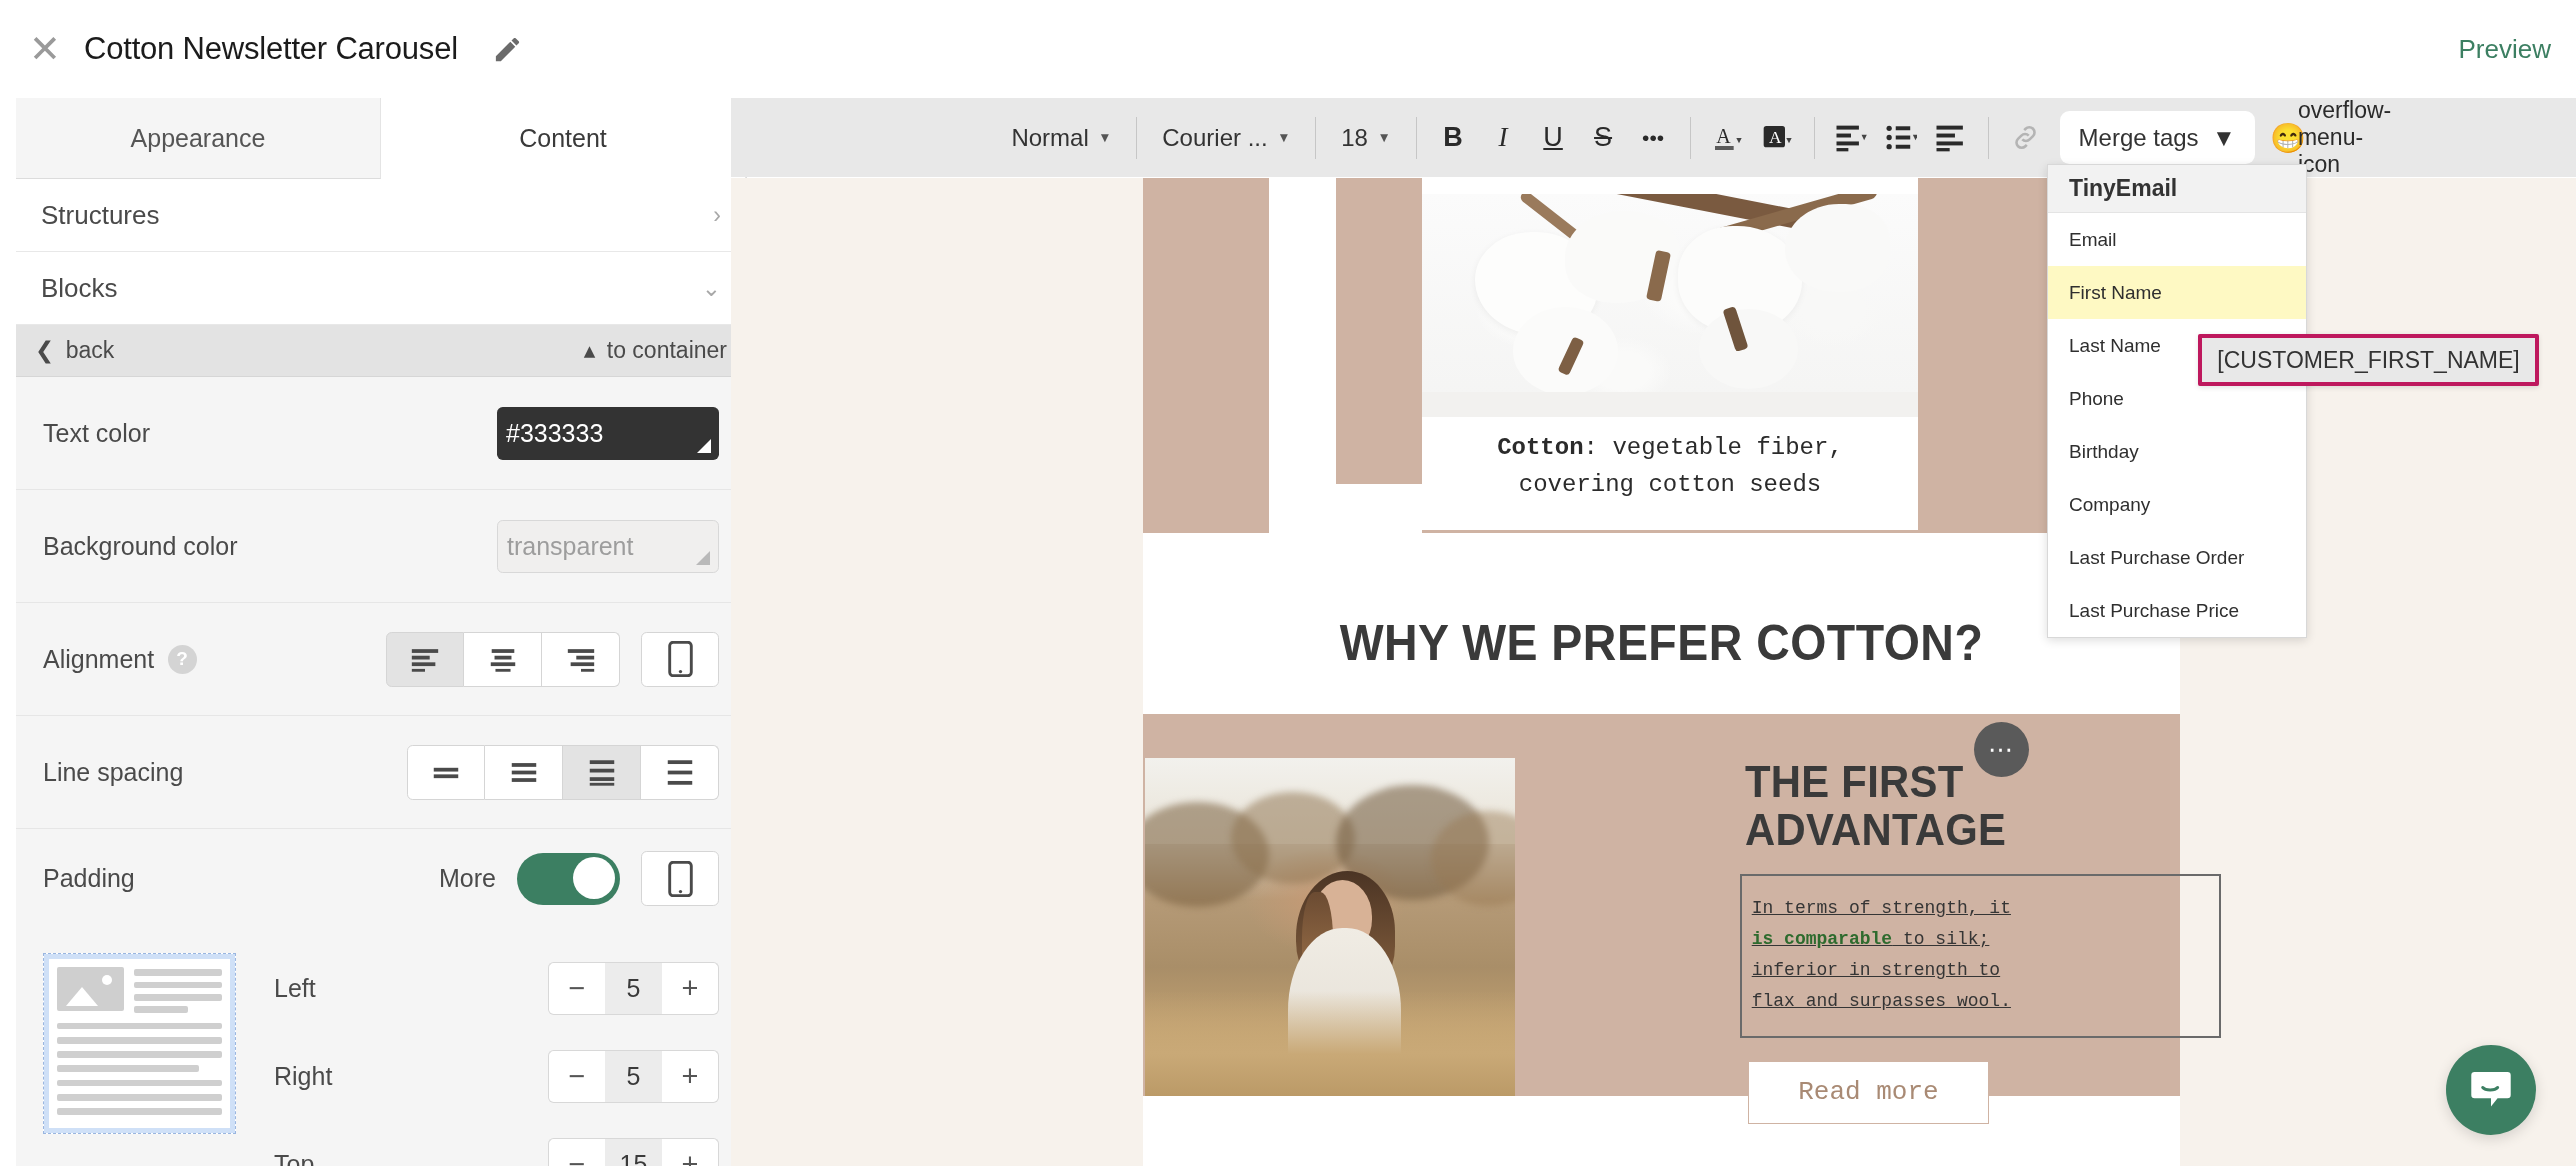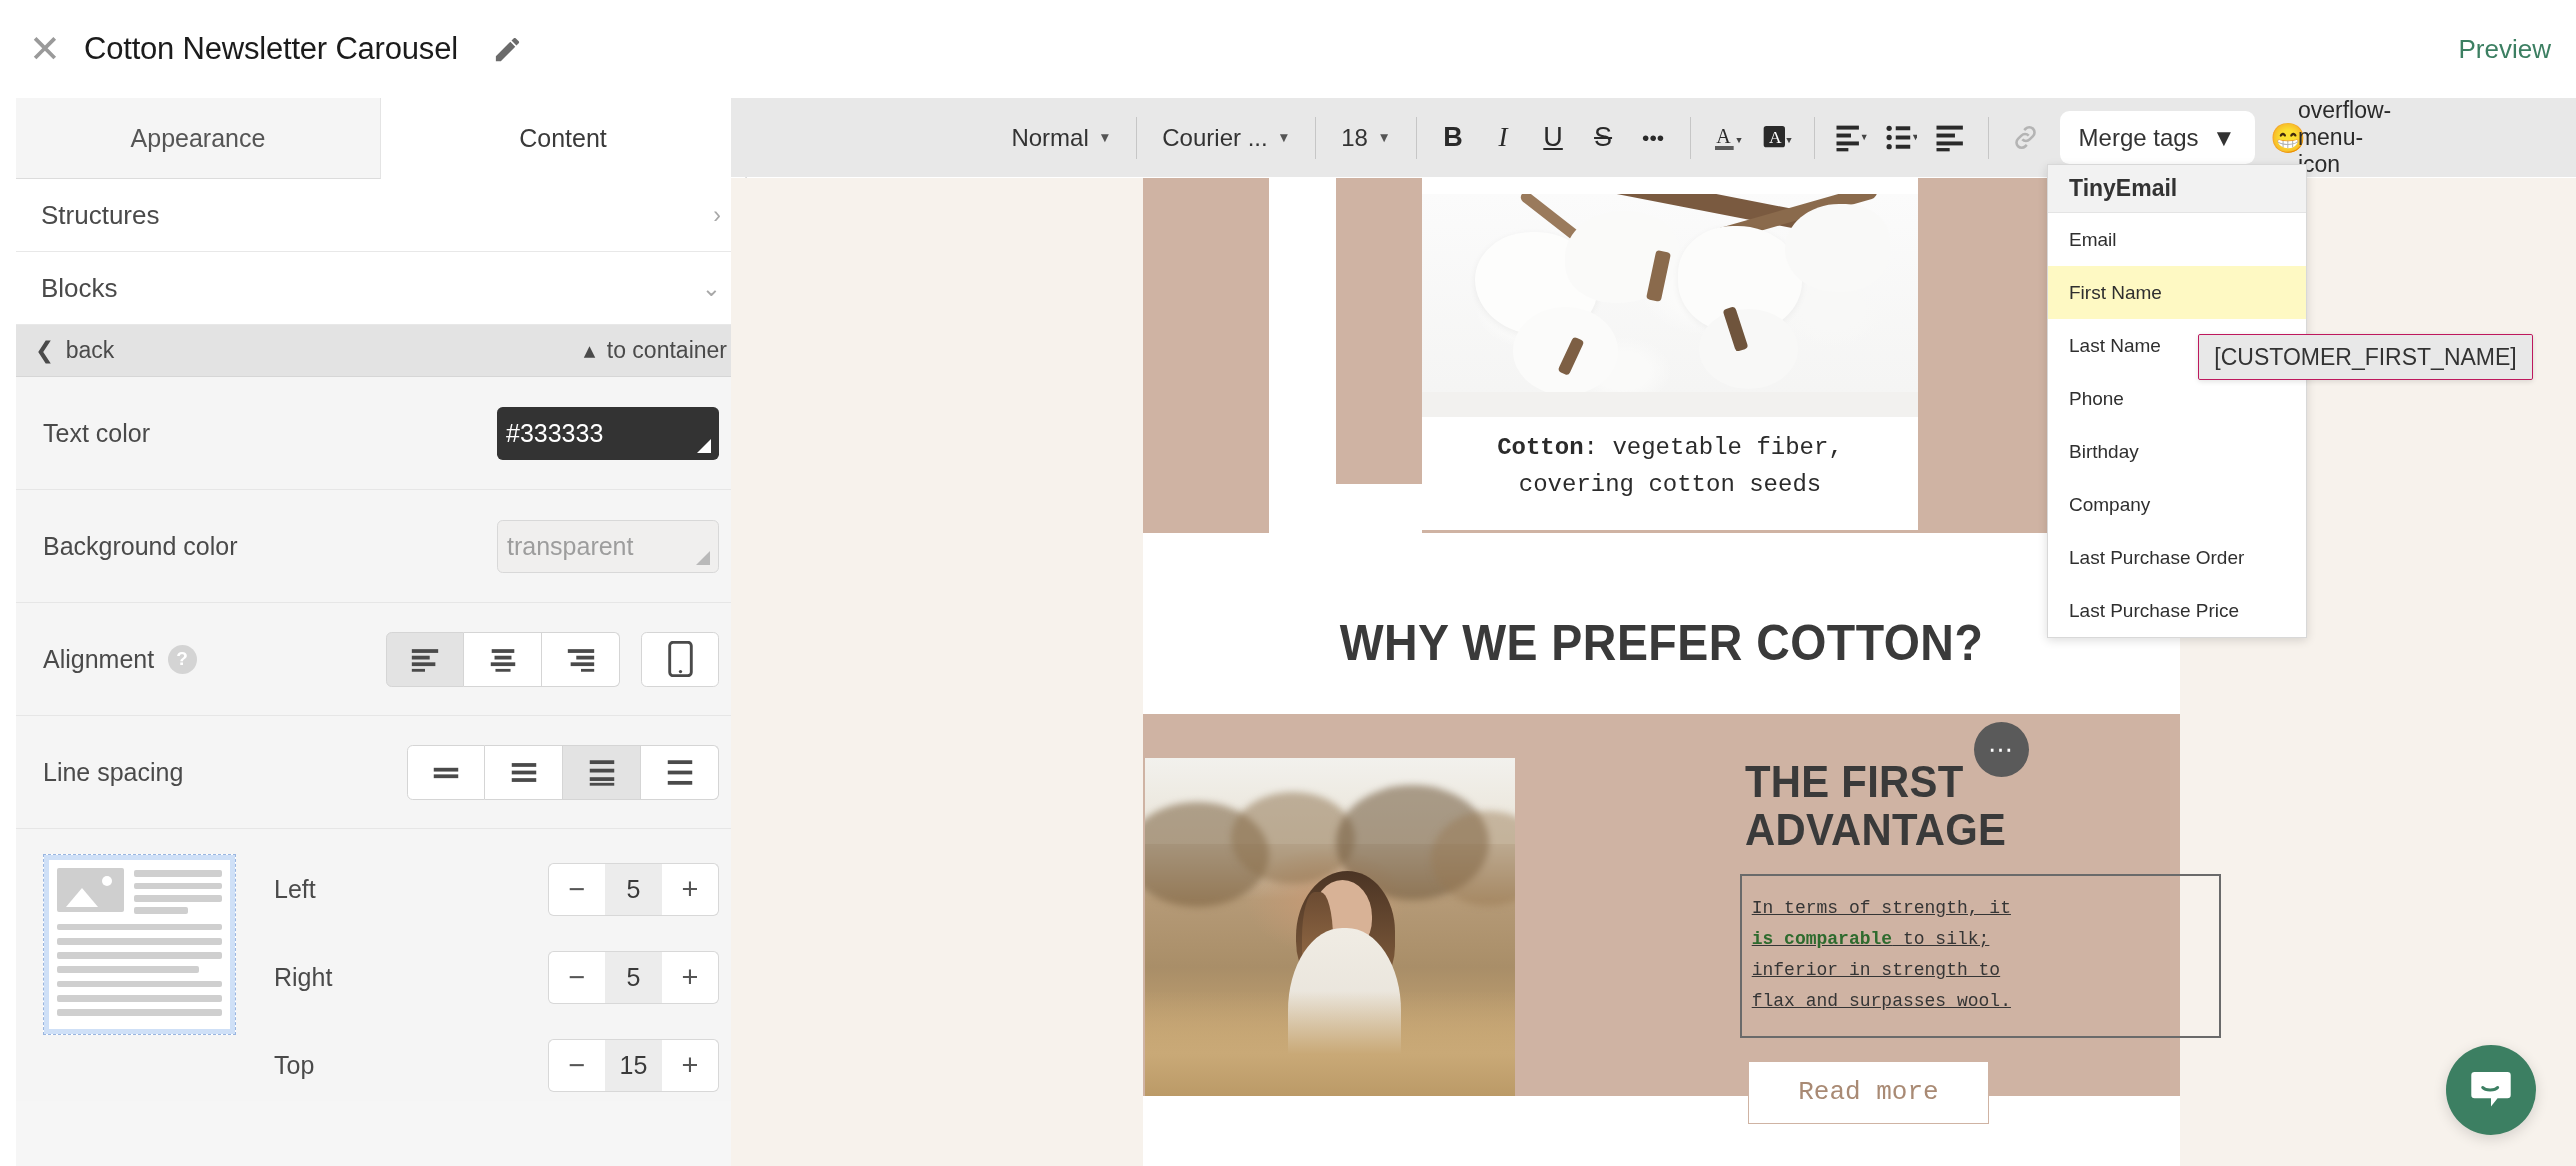--- a/index.html
+++ b/index.html
@@ -190,21 +190,21 @@
     font-size: 23px; font-weight: bold; color: #333;
     background: #f2f2f2; border-bottom: 1px solid #e4e4e4;
   }
   .mt-item {
     height: 53px; display: flex; align-items: center; padding: 0 21px;
     font-size: 19px; color: #2f2f2f; cursor: pointer;
   }
   .mt-item.hl { background: #fef9c3; text-align: center; }
   .mt-tip {
     position: absolute; left: 2198px; top: 334px;
-    background: #e8e8e8; border: 1px solid #be185d; border-radius: 1.9px;
+    background: #e8e8e8; border: 4px solid #be185d; border-radius: 1.9px;
     padding: 8.6px 15.3px; font-size: 23px; color: #333; z-index: 50;
     box-shadow: 0 1.9px 4.8px rgba(0,0,0,.10);
   }
 
   
   .canvas {
     position: absolute; left: 731px; top: 178px; width: 1845px; height: 989px;
     background: #f7f2ec; overflow: hidden;
   }
   .email {
@@ -447,20 +447,35 @@
           <svg width="32" height="29" viewBox="0 0 34 30">
               <rect x="4" y="2" width="26" height="4" fill="#4a4a4a"></rect>
               <rect x="4" y="13" width="26" height="4" fill="#4a4a4a"></rect>
               <rect x="4" y="24" width="26" height="4" fill="#4a4a4a"></rect>
             </svg>
         </span>
       </span>
     </span>
   </div>
 
+  <div class="prow" style="border-bottom:none;min-height:99px;">
+    <span class="plabel">Padding</span>
+    <span class="pctl">
+      <span class="more-lbl">More</span>
+      <span class="toggle">
+          <span class="knob"></span>
+        </span>
+      <span class="iconbtn-single">
+        <svg width="25" height="36" viewBox="0 0 20 30">
+          <rect x="1" y="1" width="18" height="28" rx="3" fill="none" stroke="#4a4a4a" stroke-width="2.4"></rect>
+          <circle cx="10" cy="25.5" r="1.4" fill="#4a4a4a"></circle>
+        </svg>
+      </span>
+    </span>
+  </div>
 
   <div class="padding-section">
     <div class="pad-preview">
       <div class="pp-top">
         <div class="pp-img"></div>
         <div class="pp-lines">
           <div class="pp-line"></div>
             <div class="pp-line"></div>
           <div class="pp-line"></div>
             <div class="pp-line" style="width:62%"></div>

